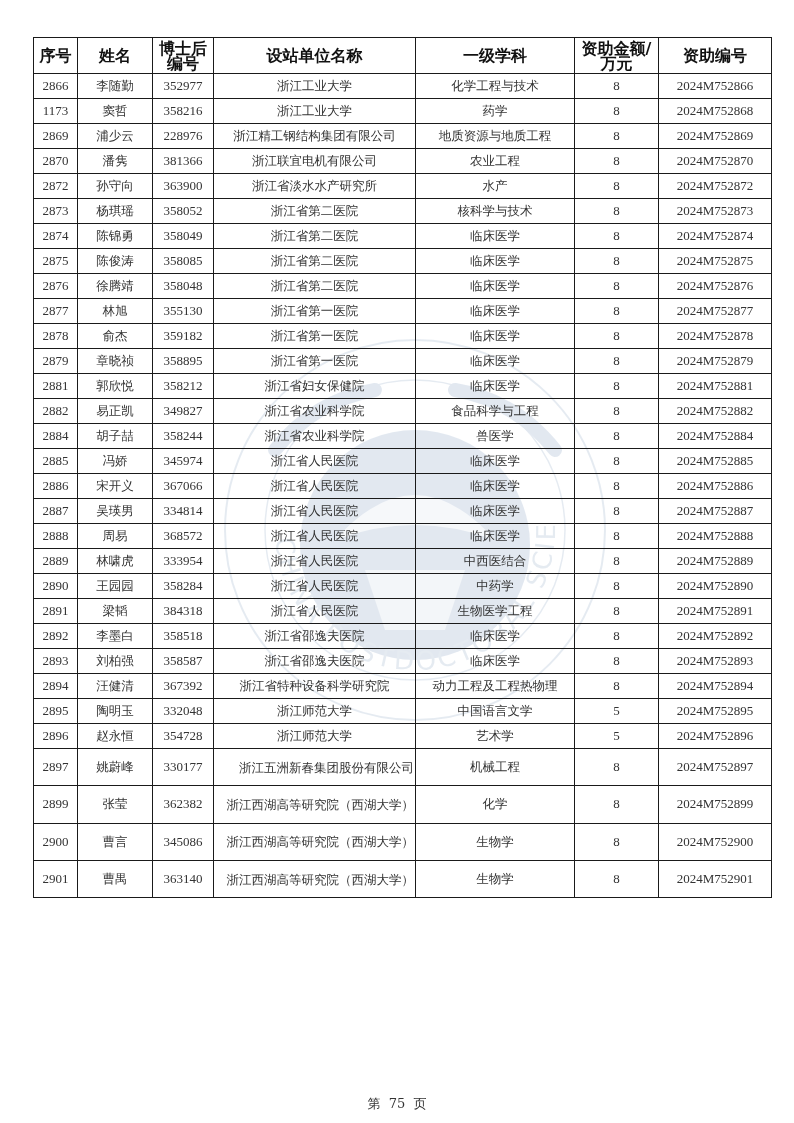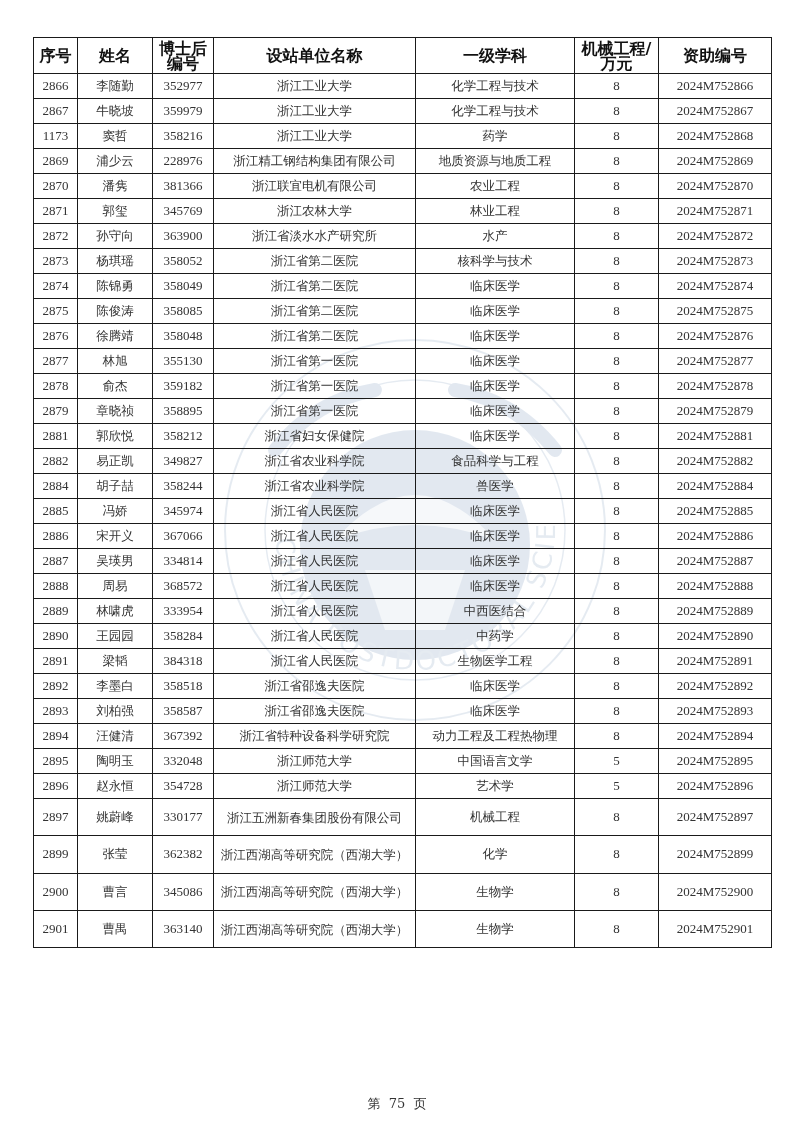--- a/index.html
+++ b/index.html
@@ -25,21 +25,21 @@
     table.grid th {
       font-family: "DejaVu Sans", "Liberation Sans", sans-serif;
       font-weight: bold; font-size: 16px; line-height: 15px; height: 35px;
       color: #111;
     }
     table.grid td {
       font-size: 12.5px; height: 24px; line-height: 14px; color: #333;
     }
     table.grid td.num { font-family: "Liberation Serif", "DejaVu Serif", serif; font-size: 13px; }
     table.grid tr.tall td { height: 36.3px; }
-    table.grid td.wrap { line-height: 15px; padding: 0 1px; }
+    table.grid td.wrap { line-height: 15px; padding: 0 1px; text-align: right; }
     .footer {
       position: absolute; top: 1095px; left: 0; width: 794px; text-align: center;
       font-size: 13px; color: #333; word-spacing: 4px;
     }
   </style>
 </head>
 <body>
 
 <svg class="watermark" viewBox="0 0 400 400" xmlns="http://www.w3.org/2000/svg">
   <circle cx="200" cy="200" r="190" fill="none" stroke="#8ea6c4" stroke-width="2"></circle>
@@ -65,44 +65,35 @@
     <col style="width:84px">
     <col style="width:113px">
   </colgroup>
   <thead>
     <tr>
       <th>序号</th>
       <th>姓名</th>
       <th>博士后编号</th>
       <th>设站单位名称</th>
       <th>一级学科</th>
-      <th>机械工程/万元</th>
+      <th>资助金额/万元</th>
       <th>资助编号</th>
     </tr>
   </thead>
   <tbody id="tbody">
       <tr>
         <td class="num">2866</td>
         <td>李随勤</td>
         <td class="num">352977</td>
         <td>浙江工业大学</td>
         <td>化学工程与技术</td>
         <td class="num">8</td>
         <td class="num">2024M752866</td>
       </tr>
       <tr>
-        <td class="num">2867</td>
-        <td>牛晓坡</td>
-        <td class="num">359979</td>
-        <td>浙江工业大学</td>
-        <td>化学工程与技术</td>
-        <td class="num">8</td>
-        <td class="num">2024M752867</td>
-      </tr>
-      <tr>
         <td class="num">1173</td>
         <td>窦哲</td>
         <td class="num">358216</td>
         <td>浙江工业大学</td>
         <td>药学</td>
         <td class="num">8</td>
         <td class="num">2024M752868</td>
       </tr>
       <tr>
         <td class="num">2869</td>
@@ -114,29 +105,20 @@
         <td class="num">2024M752869</td>
       </tr>
       <tr>
         <td class="num">2870</td>
         <td>潘隽</td>
         <td class="num">381366</td>
         <td>浙江联宜电机有限公司</td>
         <td>农业工程</td>
         <td class="num">8</td>
         <td class="num">2024M752870</td>
-      </tr>
-      <tr>
-        <td class="num">2871</td>
-        <td>郭玺</td>
-        <td class="num">345769</td>
-        <td>浙江农林大学</td>
-        <td>林业工程</td>
-        <td class="num">8</td>
-        <td class="num">2024M752871</td>
       </tr>
       <tr>
         <td class="num">2872</td>
         <td>孙守向</td>
         <td class="num">363900</td>
         <td>浙江省淡水水产研究所</td>
         <td>水产</td>
         <td class="num">8</td>
         <td class="num">2024M752872</td>
       </tr>

